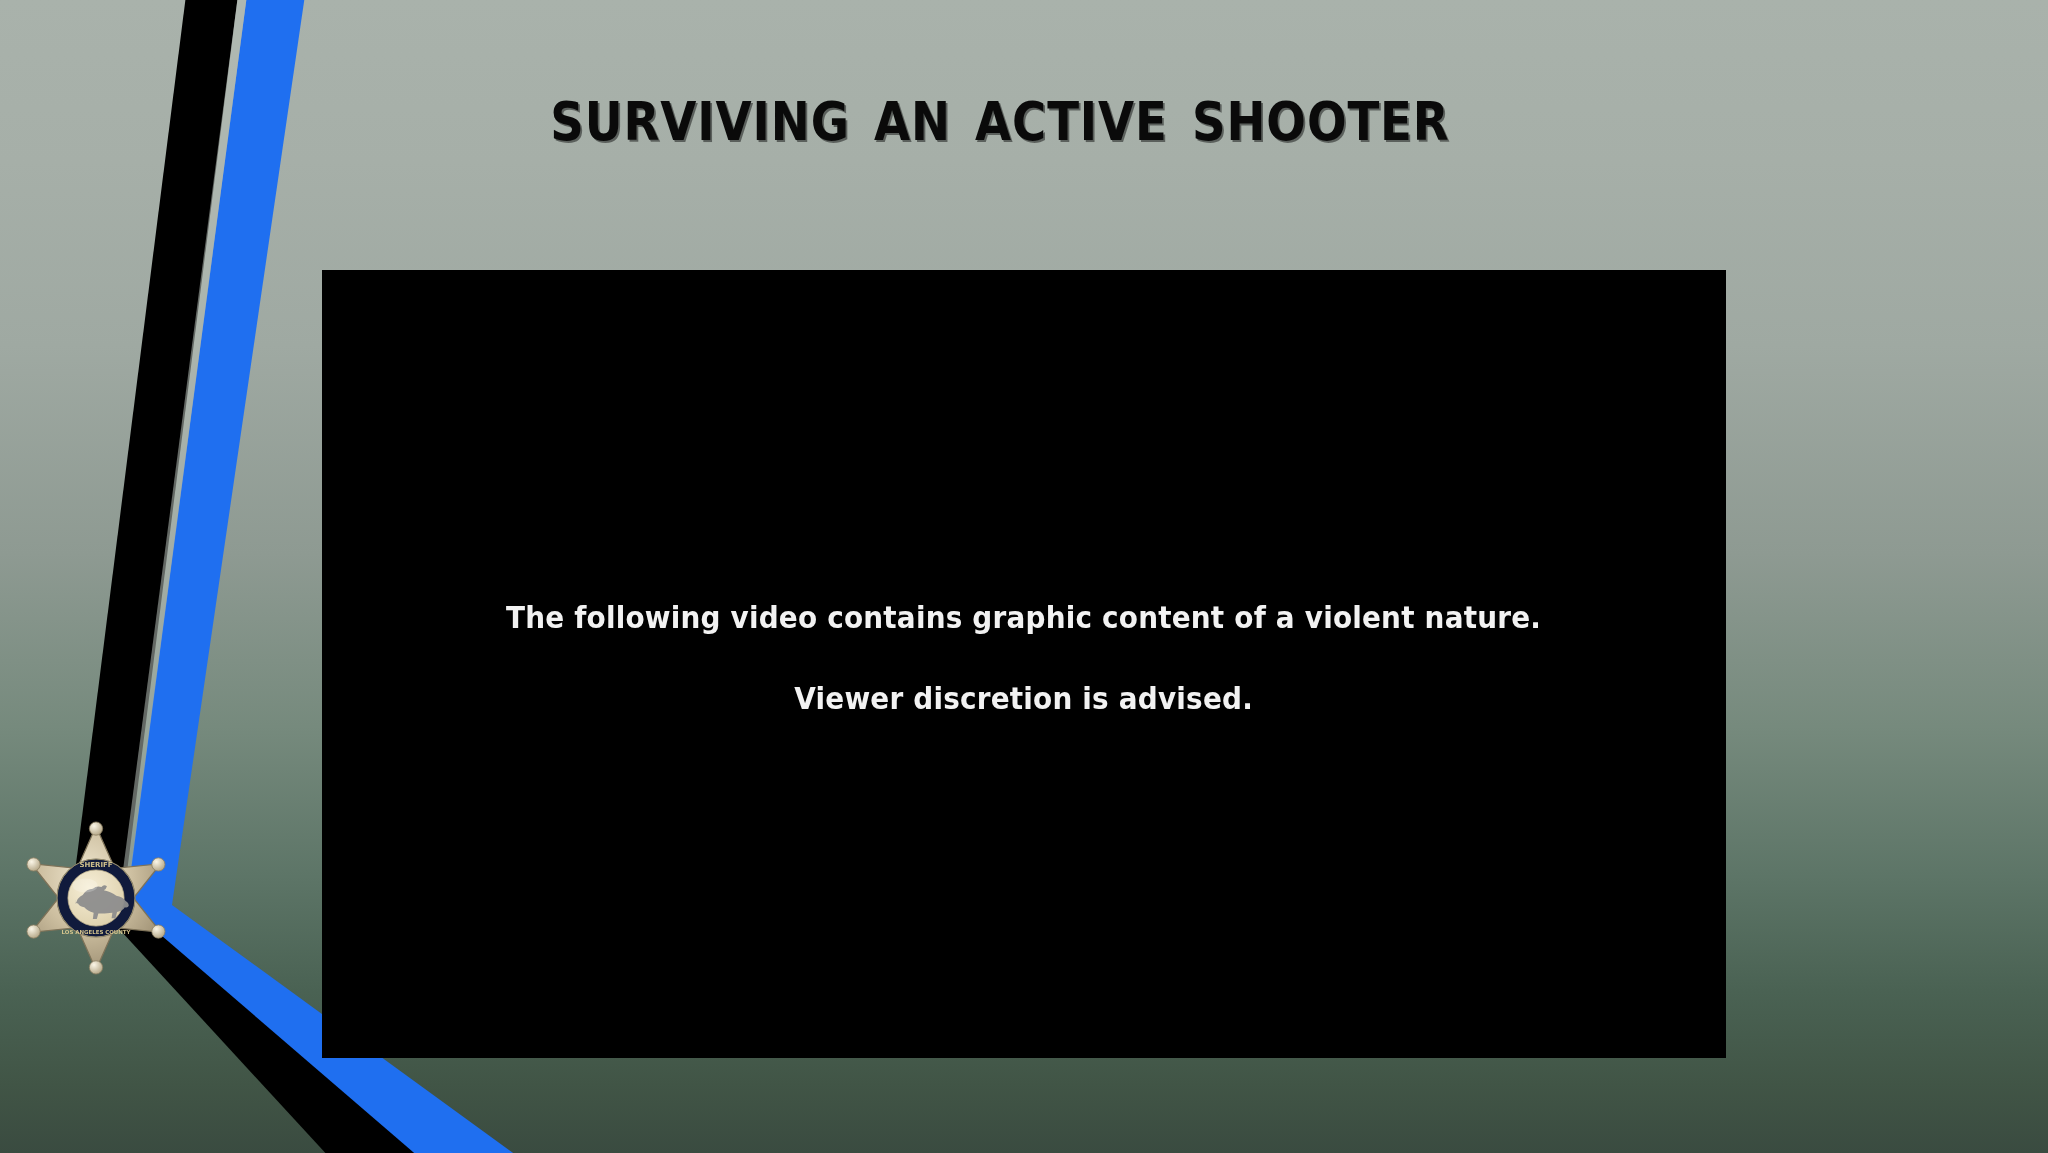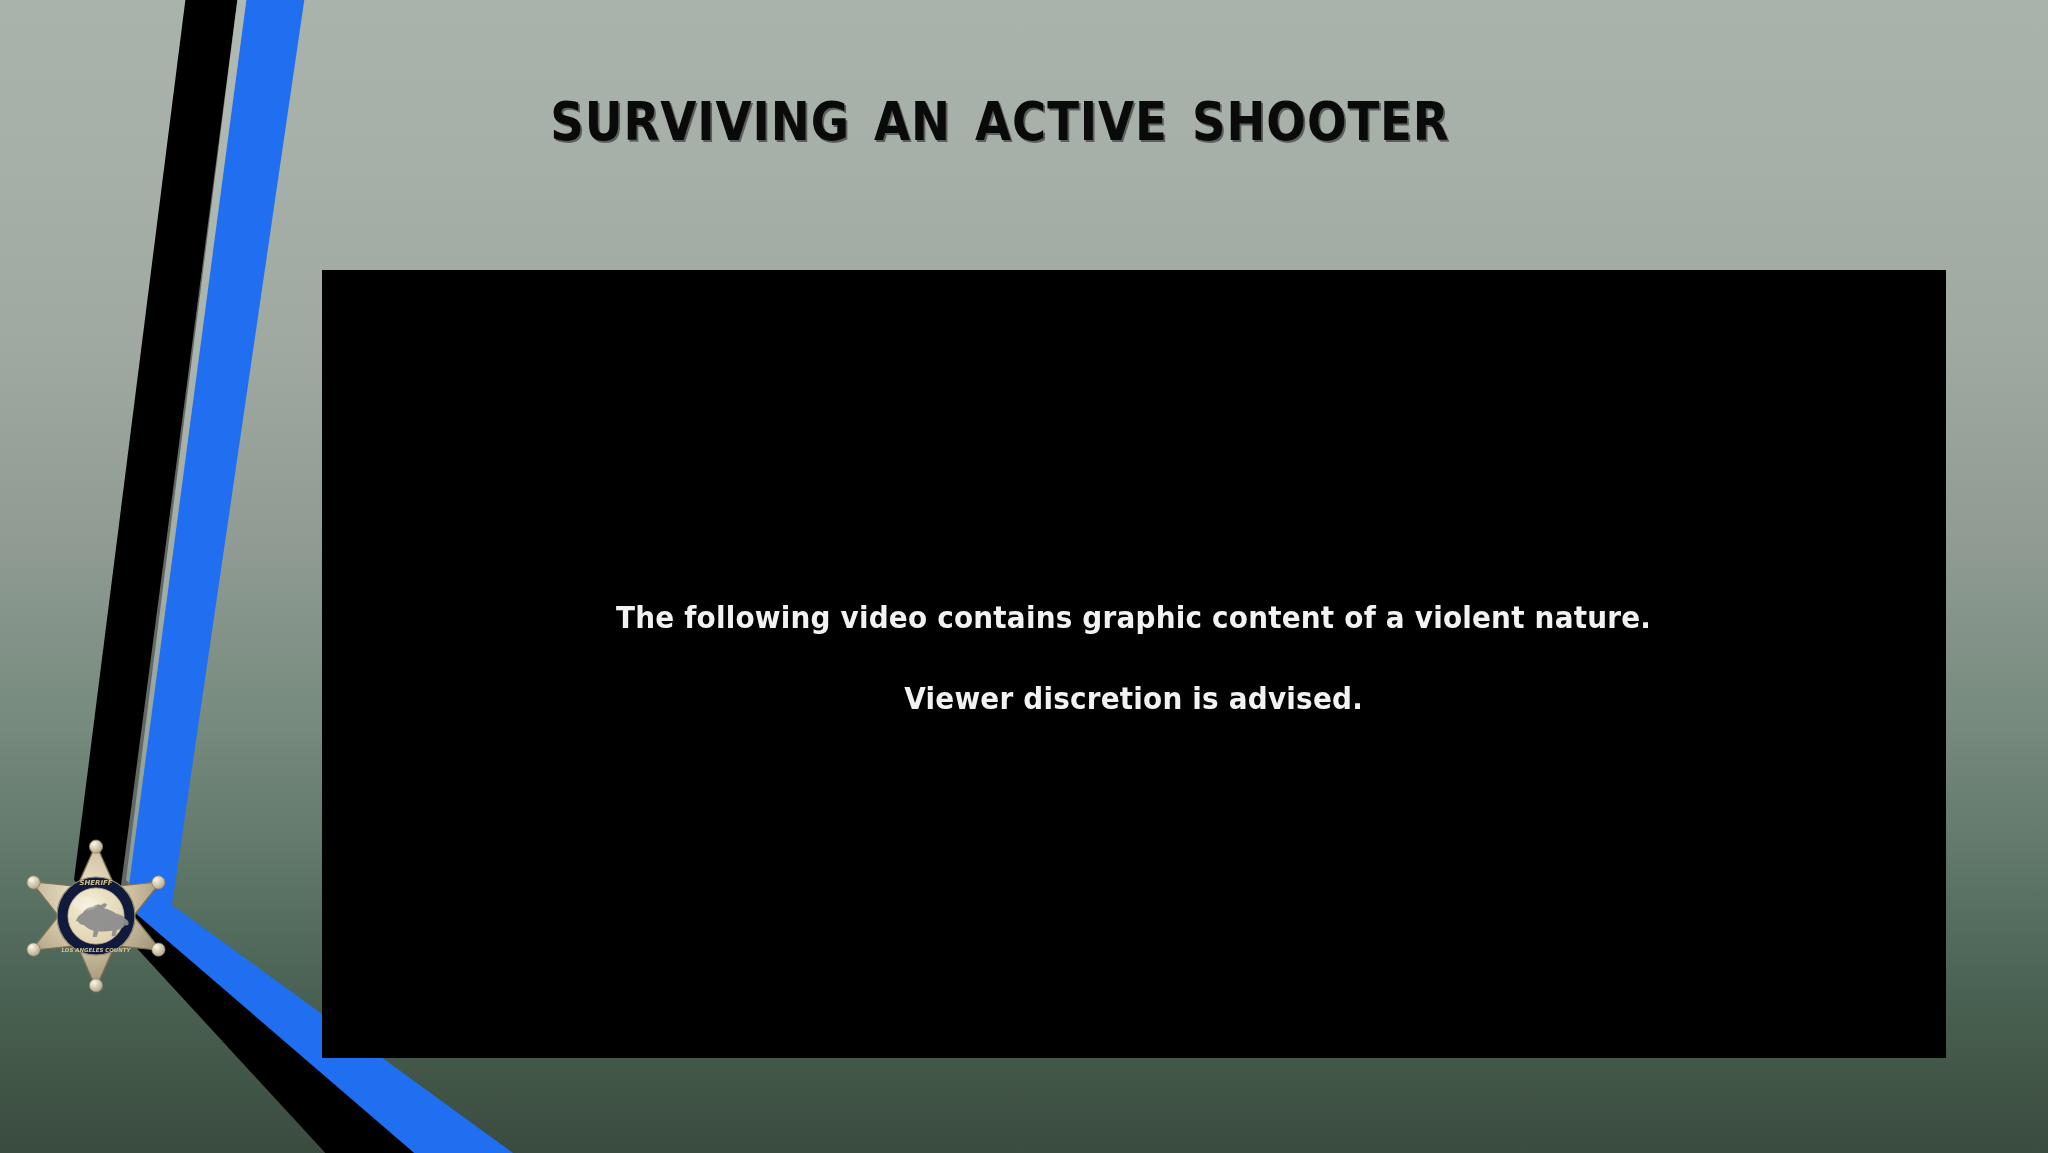--- a/index.html
+++ b/index.html
@@ -30,24 +30,23 @@
     position: absolute;
     left: 0; top: 0;
     width: 2048px; height: 1153px;
     pointer-events: none;
   }
 
   
   .badge-wrap {
     position: absolute;
     left: 18px;
-    top: 838px;
+    top: 820px;
     width: 156px;
     height: 156px;
-    font-style: italic;
   }
 
   
   .title {
     position: absolute;
     left: 300px;
     top: 58px;
     width: 1400px;
     height: 110px;
     display: flex;
@@ -65,21 +64,21 @@
     white-space: nowrap;
     text-shadow: 2px 2px 0 rgba(0,0,0,0.45);
   }
   .title::first-letter { }
 
   
   .video-box {
     position: absolute;
     left: 322px;
     top: 270px;
-    width: 1624px;
+    width: 1404px;
     height: 788px;
     background: #000000;
   }
   .video-inner {
     position: absolute;
     left: 0;
     right: 0;
     top: 0;
     bottom: 0;
     display: flex;

